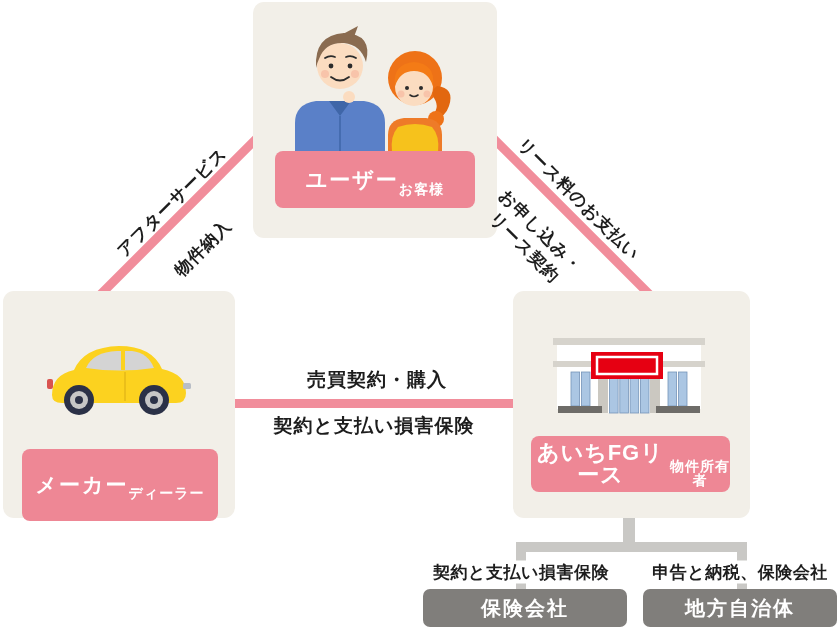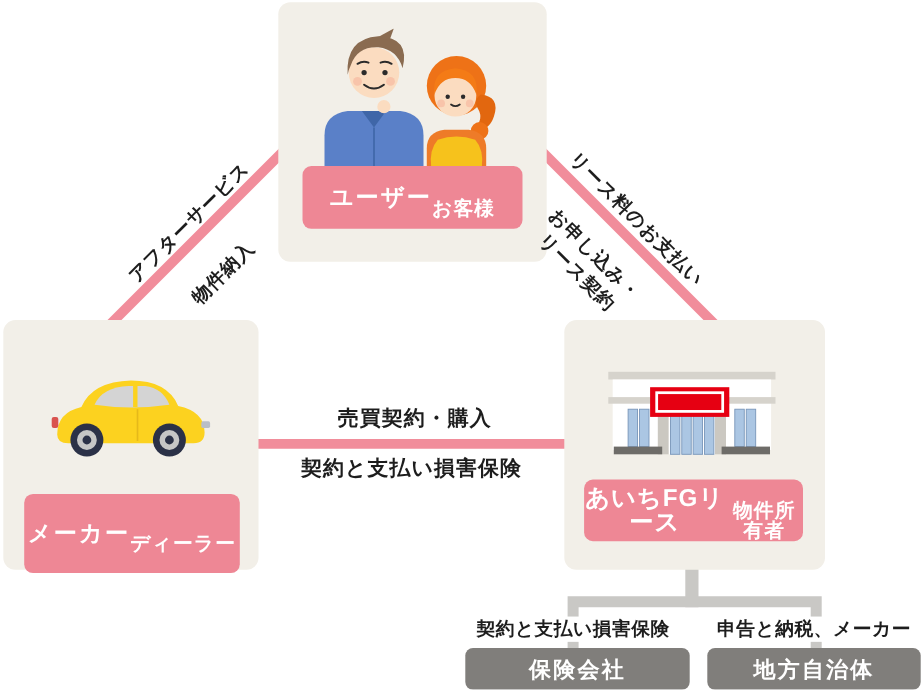--- a/index.html
+++ b/index.html
@@ -20,21 +20,21 @@
   .illus{position:absolute;}
   .illus-couple{left:32px;top:24px;}
   .illus-car{left:41px;top:46px;}
   .illus-building{left:34px;top:44px;}
   .plate{
     position:absolute;background:var(--pink-label,#ee8795);border-radius:8px;
     display:flex;flex-direction:row;align-items:center;justify-content:center;
     color:var(--label-text,#ffffff);text-align:center;line-height:1;
   }
   .plate .title{font-weight:bold;font-size:21px;letter-spacing:2px;}
-  .plate .subtitle{font-weight:bold;font-size:18px;margin-top:18px;letter-spacing:1px;}
+  .plate .subtitle{font-weight:bold;font-size:14px;margin-top:18px;letter-spacing:1px;}
   .plate-user{left:22px;top:149px;width:200px;height:57px;}
   .plate-maker{left:19px;top:158px;width:196px;height:72px;font-family:Liberation Serif, serif;}
   .plate-lease{left:18px;top:145px;width:199px;height:56px;}
   .plate-lease .title{font-size:22px;letter-spacing:1px;}
   .edge-label{
     position:absolute;font-weight:bold;font-size:17px;white-space:nowrap;
     color:var(--text,#1d1d1d);letter-spacing:1px;
   }
   .rot-l{transform:translate(-50%,-50%) rotate(-45deg);}
   .rot-r{transform:translate(-50%,-50%) rotate(45deg);text-align:center;white-space:normal;line-height:1.35;}
@@ -154,21 +154,21 @@
   <div class="edge-label rot-r" style="left:578px;top:200px;white-space:nowrap;">リース料のお支払い</div>
   <div class="edge-label rot-r" style="left:532px;top:240px;">
     <div>お申し込み・</div>
     <div>リース契約</div>
   </div>
 
   <div class="edge-label mid" style="left:377px;top:380px;">売買契約・購入</div>
   <div class="edge-label mid" style="left:374px;top:426px;">契約と支払い損害保険</div>
 
   <div class="note" style="left:521px;top:572px;">契約と支払い損害保険</div>
-  <div class="note" style="left:740px;top:572px;">申告と納税、メーカー</div>
+  <div class="note" style="left:740px;top:572px;">申告と納税、保険会社</div>
 
   <div class="graybox graybox-municipality">
     <span>地方自治体</span>
   </div>
   <div class="graybox graybox-insurance">
     <span>保険会社</span>
   </div>
 
 </div>
 

